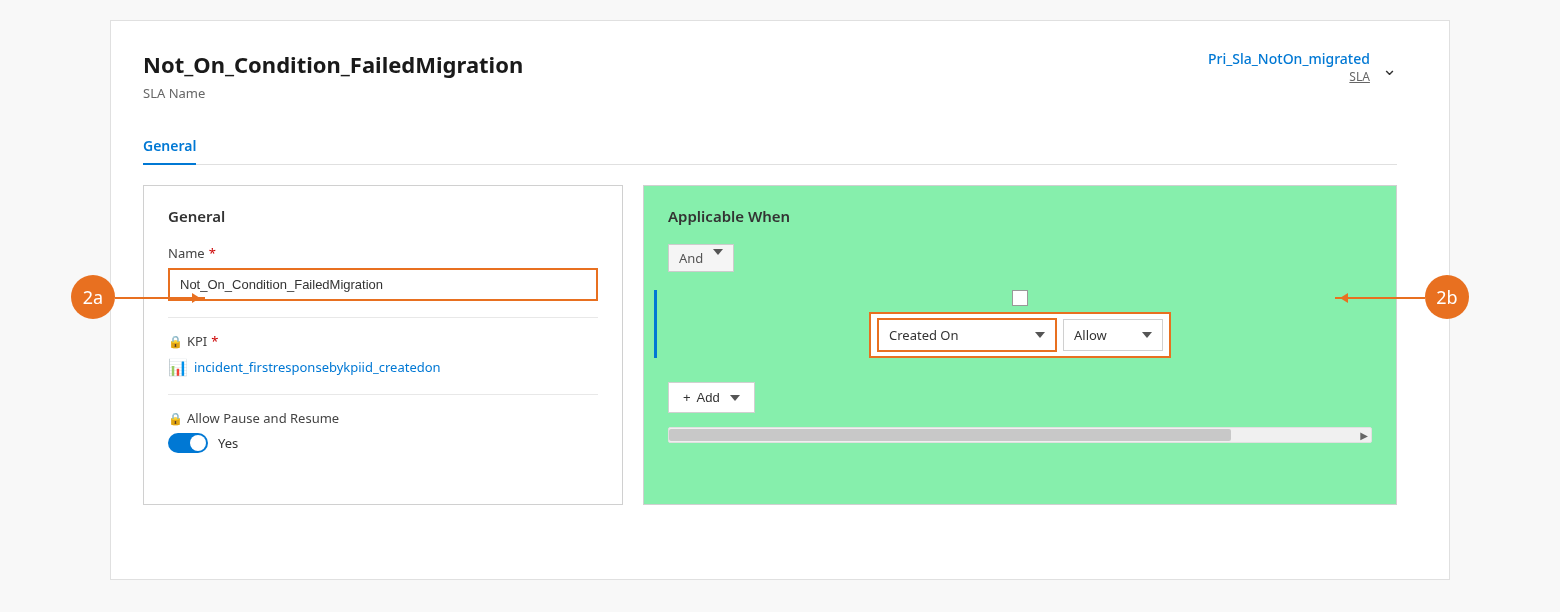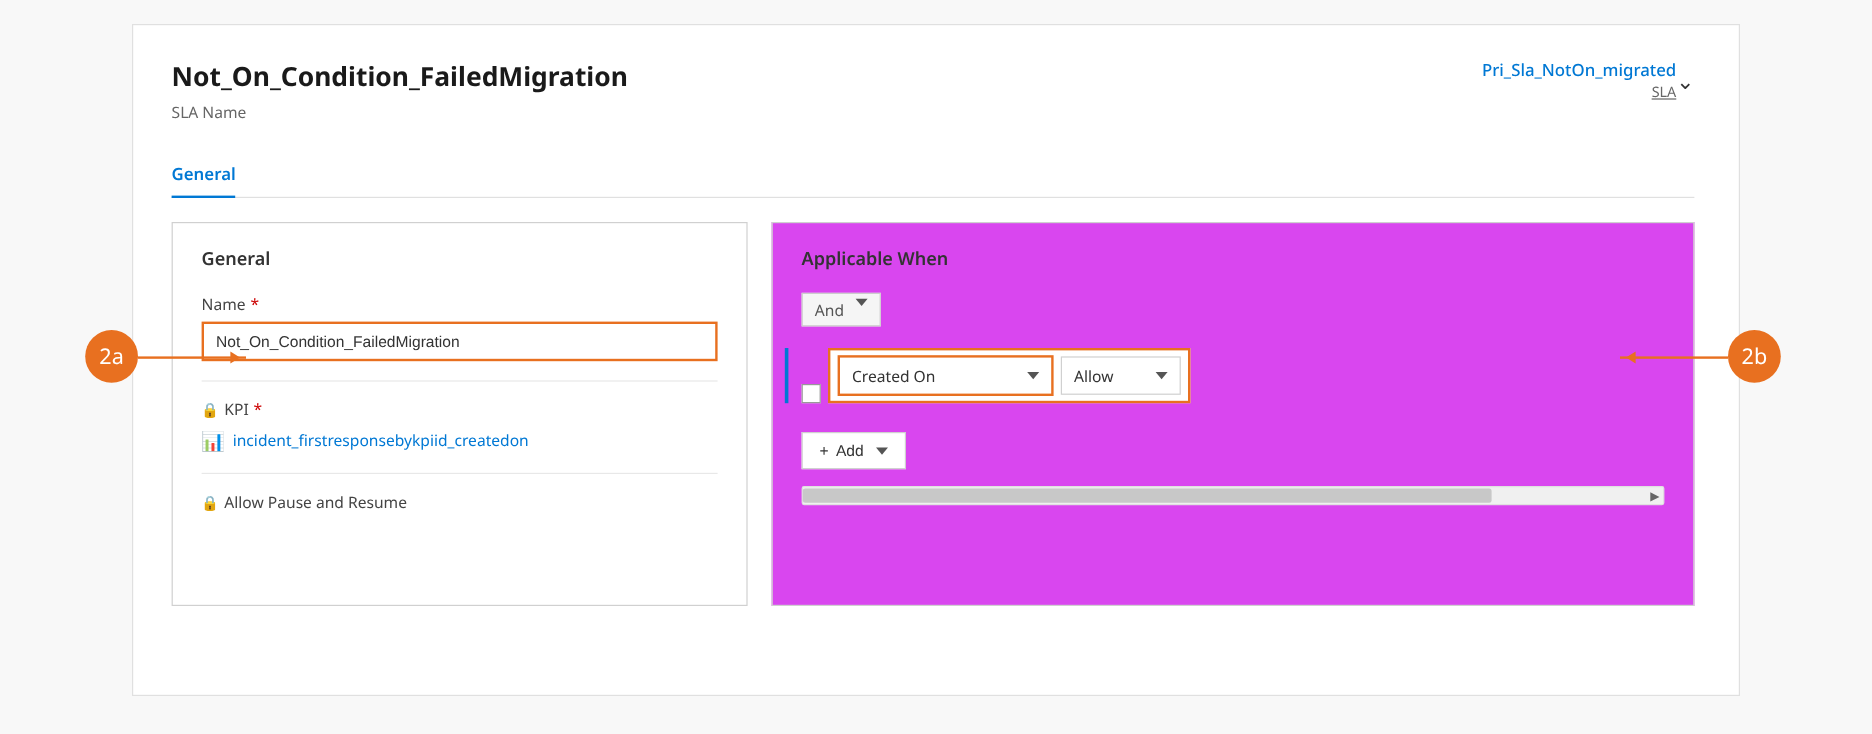--- a/index.html
+++ b/index.html
@@ -21,21 +21,21 @@
       justify-content: center;
       align-items: flex-start;
       padding: 20px 0;
     }
 
     .main-panel {
       background: #fff;
       border: 1px solid #e0e0e0;
       width: 1340px;
       min-height: 560px;
-      padding: 28px 37px 20px 32px;
+      padding: 28px 52px 20px 32px;
       position: relative;
     }
 
     
     .header-row {
       display: flex;
       justify-content: space-between;
       align-items: flex-start;
       margin-bottom: 24px;
     }
@@ -48,21 +48,21 @@
     }
 
     .header-left .subtitle {
       font-size: 13px;
       color: #666;
     }
 
     .header-right {
       display: flex;
       align-items: center;
-      gap: 0;
+      gap: 12px;
       cursor: pointer;
       margin-left: 14px;
     }
 
     .header-right .sla-link {
       text-align: right;
     }
 
     .header-right .sla-name {
       font-size: 14px;
@@ -219,43 +219,44 @@
       font-size: 13px;
       color: #333;
     }
 
     
     .right-panel {
       border: 1px solid #d0d0d0;
       flex: 1;
       min-height: 320px;
       padding: 20px 24px;
-      background: #d946ef;
+      background: #86efac;
       position: relative;
     }
 
     .and-dropdown {
       display: inline-flex;
       align-items: flex-start;
       gap: 6px;
       border: 1px solid #ccc;
       padding: 4px 10px;
       font-size: 13px;
       color: #555;
       cursor: pointer;
       margin-bottom: 18px;
       background: #f5f5f5;
     }
 
     .condition-row {
       display: flex;
-      align-items: flex-end;
+      align-items: center;
       gap: 6px;
       margin-bottom: 16px;
       position: relative;
+      flex-direction: column;
     }
 
     .condition-checkbox {
       width: 16px;
       height: 16px;
       border: 1px solid #999;
       appearance: none;
       cursor: pointer;
       flex-shrink: 0;
       background: #fff;
@@ -511,20 +512,24 @@
           </a>
         </div>
 
         <hr class="field-divider">
 
         <div class="field-group">
           <div class="field-label">
             <span class="lock-icon">🔒</span>
             <span>Allow Pause and Resume</span>
           </div>
+          <div class="toggle-row">
+            <div class="toggle-switch"></div>
+            <span class="toggle-label">Yes</span>
+          </div>
         </div>
       </div>
 
       <div class="right-panel">
         <div class="panel-title">Applicable When</div>
 
         <div class="and-dropdown">
           <span>And</span>
           <span class="chevron-down"></span>
         </div>

